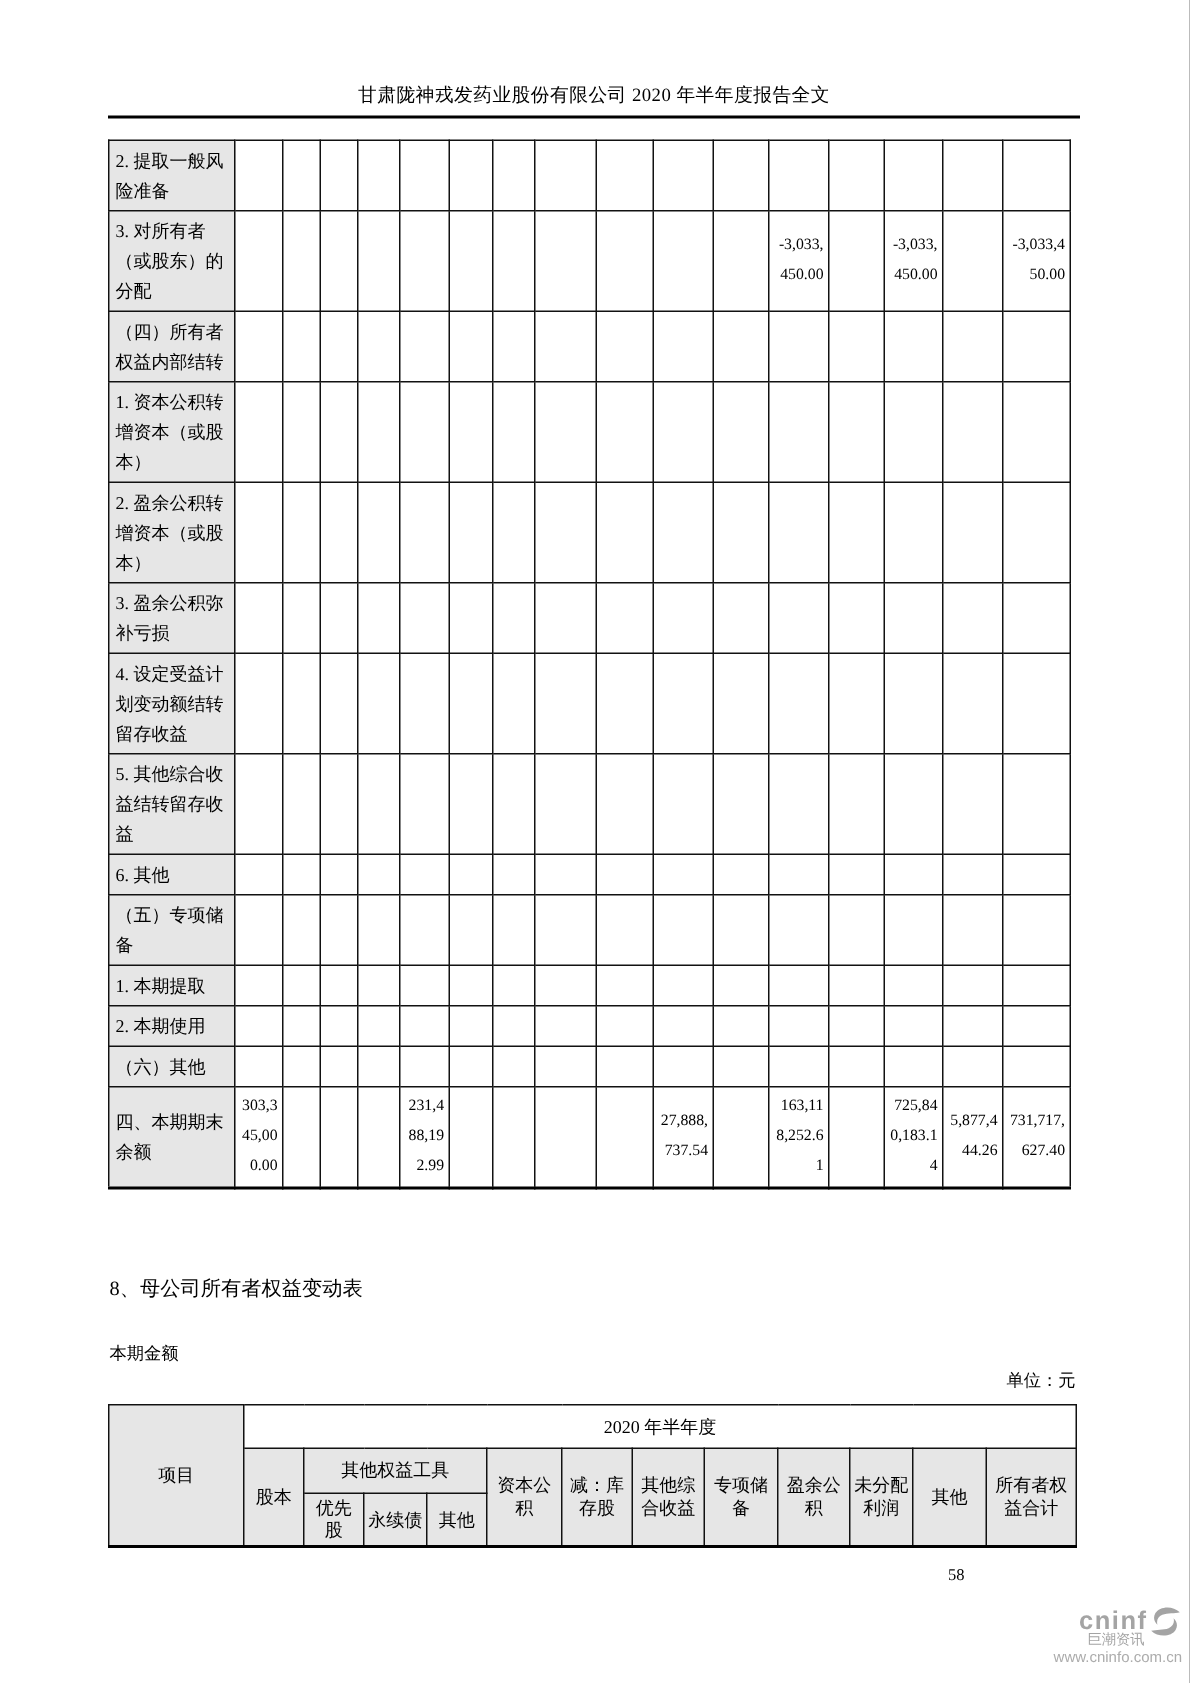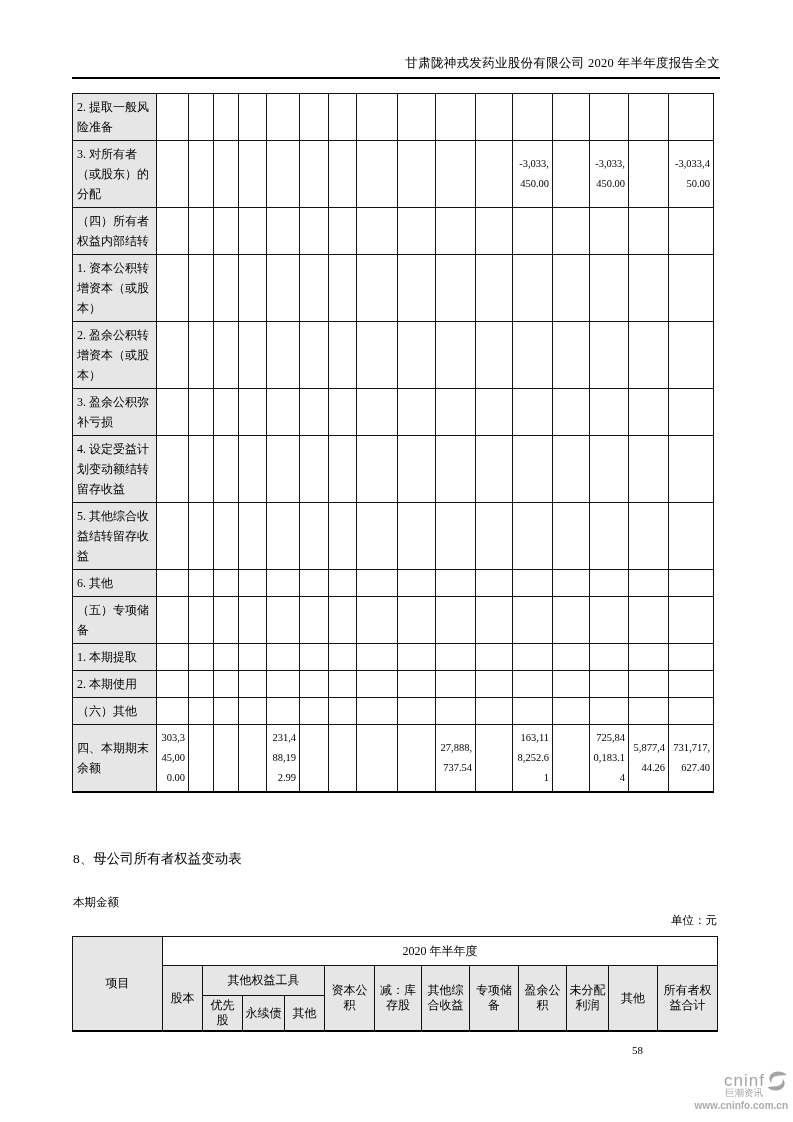--- a/index.html
+++ b/index.html
@@ -5,21 +5,21 @@
   * { margin:0; padding:0; box-sizing:border-box; }
   html,body { background:#888; }
   .page {
     position:relative; width:793px; height:1122px; margin:0 auto;
     background:#ffffff; overflow:hidden;
     font-family:"Liberation Serif","DejaVu Serif",serif; color:#000;
   }
   
   .doc-title {
     position:absolute; top:55px; left:72px; width:648px;
-    text-align:right; font-size:12.5px; letter-spacing:.3px; white-space:nowrap;font-family:Liberation Serif, serif;
+    text-align:center; font-size:12.5px; letter-spacing:.3px; white-space:nowrap;font-family:Liberation Serif, serif;
   }
   .header-rule {
     position:absolute; top:77px; left:72px; width:648px;
     border-top:2px solid #000;
   }
   
   table.t1 {
     position:absolute; top:93px; left:72px; width:641px;
     border-collapse:collapse; table-layout:fixed;
     border:1px solid #111; border-bottom:2px solid #000;
@@ -52,23 +52,23 @@
   .t2 tr.rowB { height:30px; }
   .t2 tr.rowC { height:34px; }
   .t2 td.period { background:#fff; }
   
   .page-number { position:absolute; top:1044px; left:632px; width:40px; text-align:left; font-size:11px; }
   .cninfo-logo {
     position:absolute; top:1071px; right:5px; width:112px; text-align:right;
     font-family:"Liberation Sans","DejaVu Sans",sans-serif;
   }
   .logo-top { display:flex; align-items:center; justify-content:flex-end; gap:1px; }
-  .logo-word { font-weight:normal; font-size:17px; color:#a4a4a4; letter-spacing:1px; }
+  .logo-word { font-weight:bold; font-size:17px; color:#a4a4a4; letter-spacing:1px; }
   .logo-cn  { font-size:9.5px; color:#a4a4a4; margin-top:-4px; padding-right:25px; }
-  .logo-url { font-size:10px; color:#acacac; margin-top:0px;font-weight:bold; }
+  .logo-url { font-size:10px; color:#acacac; margin-top:0px; }
 </style>
 </head>
 <body>
 
 <div class="page">
 
   <div class="doc-title">甘肃陇神戎发药业股份有限公司 2020 年半年度报告全文</div>
   <div class="header-rule"></div>
 
   <table class="t1">

